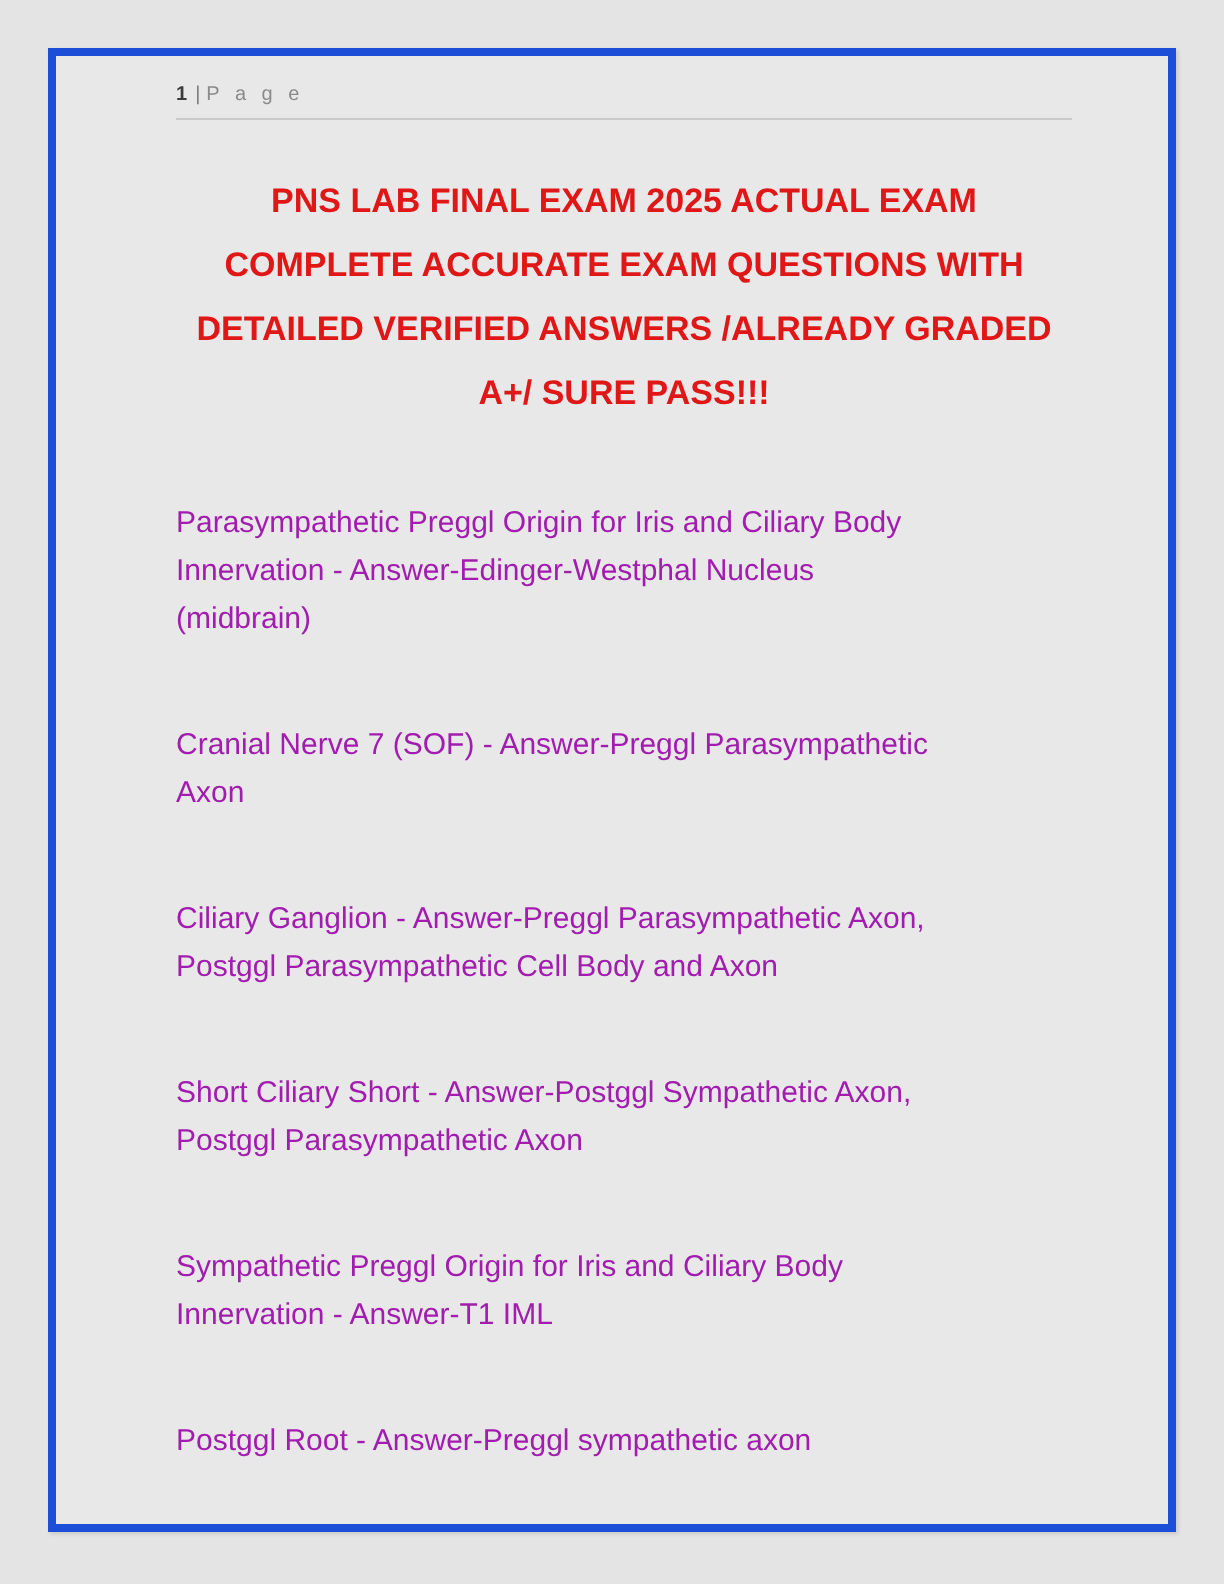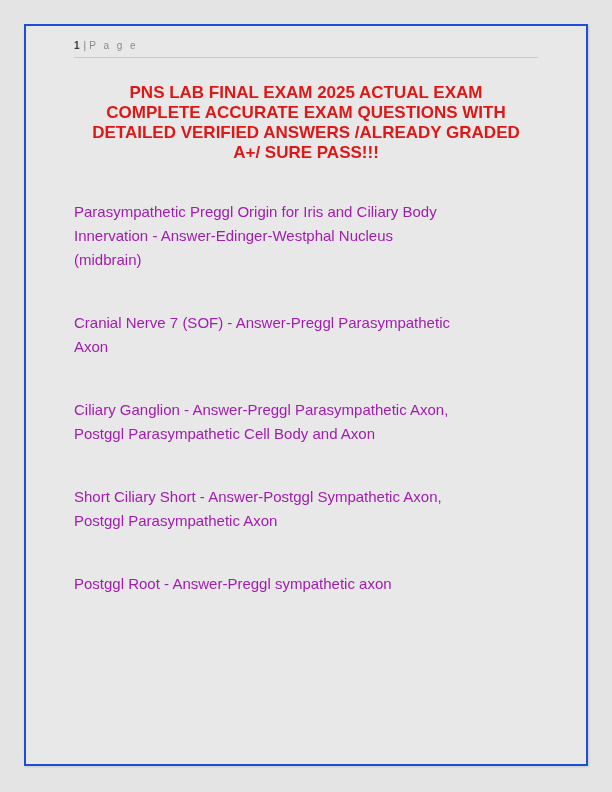--- a/index.html
+++ b/index.html
@@ -15,22 +15,23 @@
     overflow: hidden;
   }
   .page {
     position: absolute;
     left: 24px;
     top: 24px;
     width: 564px;
     height: 742px;
     box-sizing: border-box;
     background: #e8e8e8;
-    border: 2px solid #1d4ed8;
+    border: 4px solid #1d4ed8;
     box-shadow: 1px 1px 2px rgba(0,0,0,0.12);
+    padding-left: 12px;
   }
   .header {
     margin: 14px 48px 0 48px;
     font-size: 10px;
     line-height: 12px;
     white-space: nowrap;
   }
   .header .pagenum {
     font-weight: bold;
     color: #3b3b3b;
@@ -47,21 +48,21 @@
   .header-rule {
     margin: 5px 48px 0 48px;
     border-bottom: 1px solid #c9c9c9;
     height: 0;
   }
   .title {
     margin: 25px 30px 0 30px;
     text-align: center;
     font-size: 17px;
     font-weight: bold;
-    line-height: 20px;
+    line-height: 32px;
     white-space: pre-line;
     color: #e01717;
   }
   .body-text {
     margin: 37px 48px 0 48px;
     width: 468px;
     font-size: 15px;
     line-height: 24px;
     color: #a21caf;
   }
@@ -89,16 +90,18 @@
   <div class="body-text">
     <div class="para">Parasympathetic Preggl Origin for Iris and Ciliary Body
 Innervation - Answer-Edinger-Westphal Nucleus
 (midbrain)</div>
     <div class="para">Cranial Nerve 7 (SOF) - Answer-Preggl Parasympathetic
 Axon</div>
     <div class="para">Ciliary Ganglion - Answer-Preggl Parasympathetic Axon,
 Postggl Parasympathetic Cell Body and Axon</div>
     <div class="para">Short Ciliary Short - Answer-Postggl Sympathetic Axon,
 Postggl Parasympathetic Axon</div>
+    <div class="para">Sympathetic Preggl Origin for Iris and Ciliary Body
+Innervation - Answer-T1 IML</div>
     <div class="para">Postggl Root - Answer-Preggl sympathetic axon</div>
   </div>
 
 </div>
 
 </body></html>

